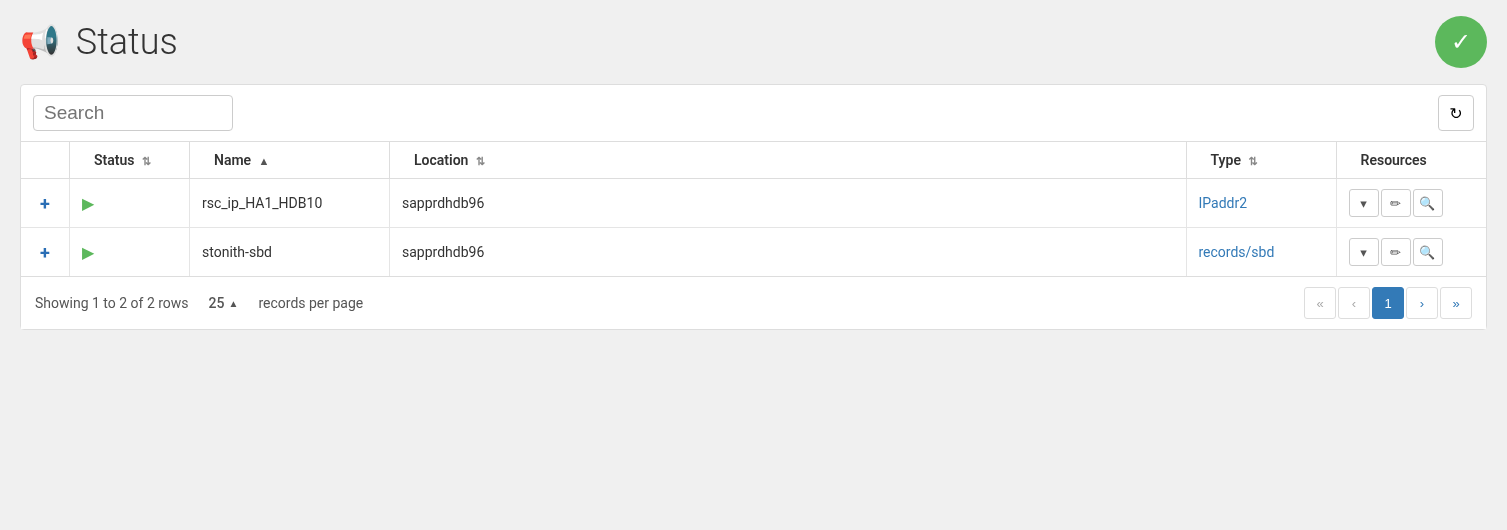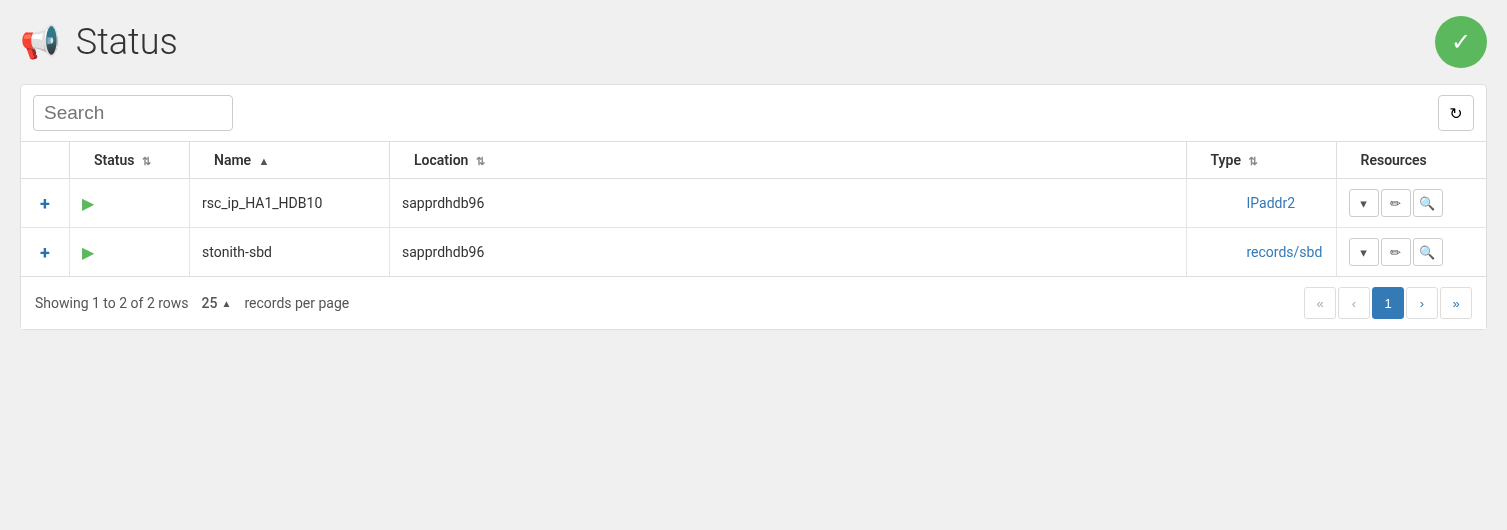--- a/index.html
+++ b/index.html
@@ -158,21 +158,20 @@
       cursor: pointer;
     }
     .play-icon {
       color: #5cb85c;
       font-size: 16px;
     }
     .type-link {
       color: #337ab7;
       text-decoration: none;
       cursor: pointer;
-      margin-left: 48px;
     }
 
     
     .ops-group {
       display: flex;
       gap: 2px;
     }
     .ops-btn {
       width: 30px;
       height: 28px;
@@ -192,21 +191,21 @@
       display: flex;
       align-items: center;
       justify-content: space-between;
       padding: 10px 14px;
       border-top: 1px solid #ddd;
       background: white;
     }
     .records-info {
       display: flex;
       align-items: center;
-      gap: 13px;
+      gap: 20px;
       font-size: 14px;
       color: #555;
     }
     .per-page-select {
       display: flex;
       align-items: center;
       gap: 4px;
     }
     .per-page-val {
       font-weight: 500;

